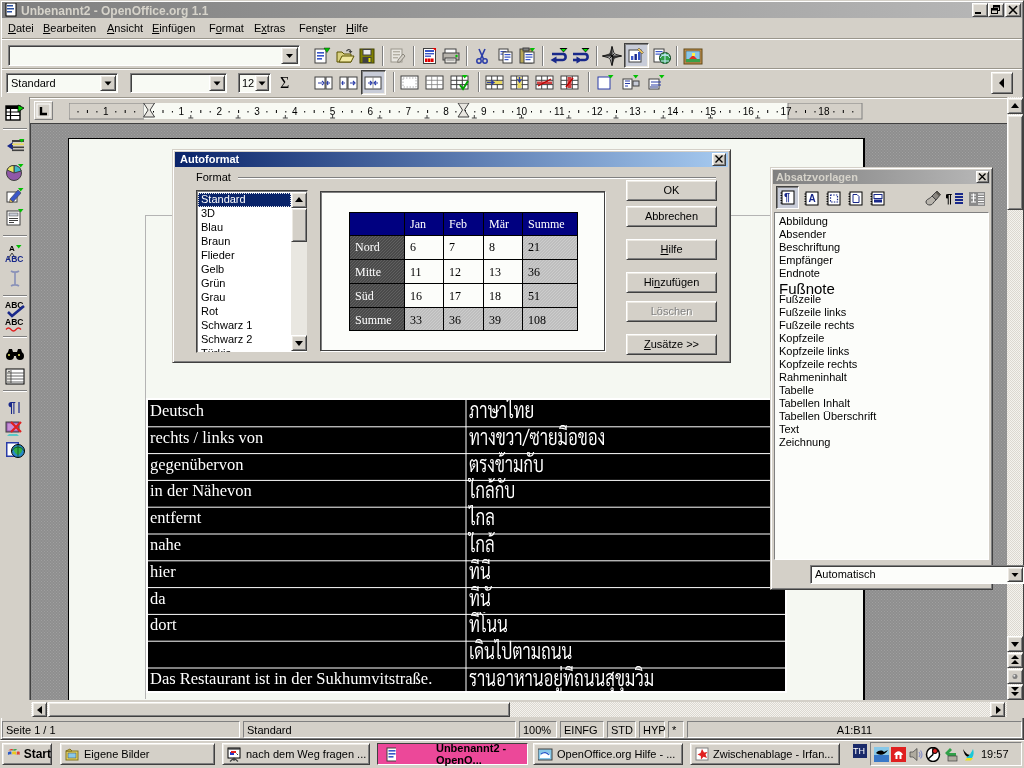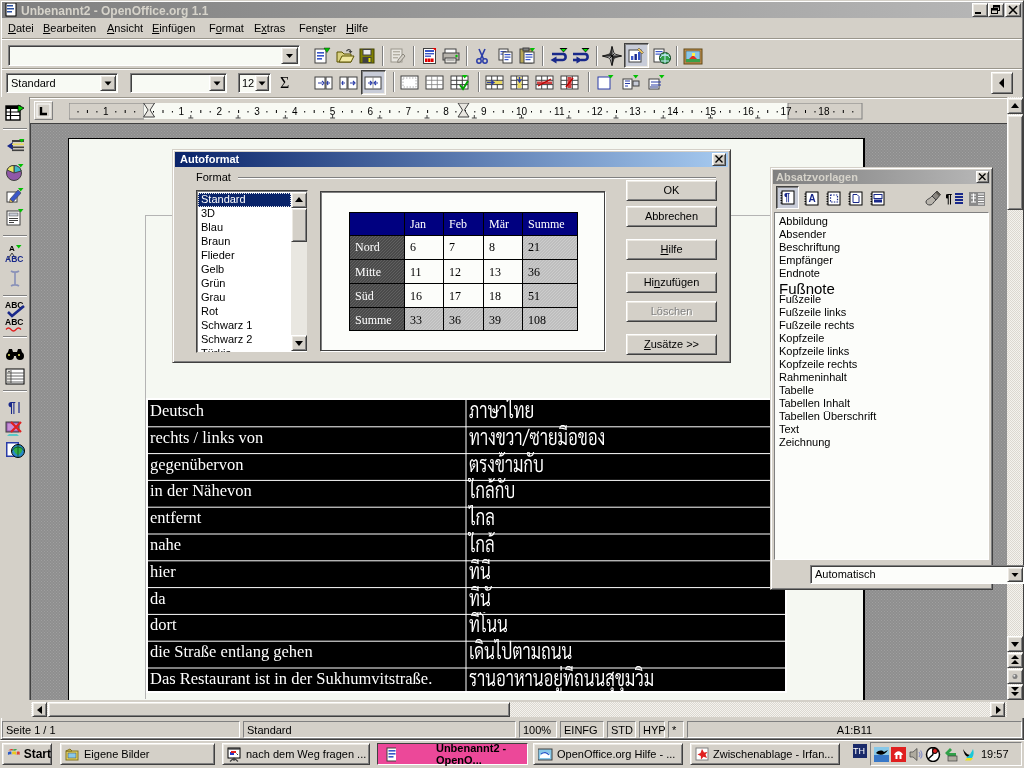--- a/index.html
+++ b/index.html
@@ -594,21 +594,20 @@
       <path transform="translate(4,20)" d="M9.8 -10.4V0H8.4V-10.3Q8.4 -11.5 7.8 -11.5Q7.5 -11.5 7.4 -11.3Q7.3 -11.2 7.2 -10.8L4.1 0H2.6V-8.7Q2.3 -8.6 2.1 -8.6Q1.3 -8.6 0.9 -9.2Q0.4 -9.8 0.4 -10.9Q0.4 -11.8 0.9 -12.5Q1.4 -13.1 2.2 -13.1Q3 -13.1 3.5 -12.5Q4 -11.8 4 -10.8V-4.9Q4 -4 3.9 -2.6L4.3 -5L6 -11.1Q6.6 -13.1 8 -13.1Q9.8 -13.1 9.8 -10.4ZM2.1 -9.8Q2.5 -9.8 2.7 -10.1Q2.9 -10.4 2.9 -10.8Q2.9 -11.3 2.7 -11.6Q2.5 -11.9 2.1 -11.9Q1.8 -11.9 1.5 -11.6Q1.3 -11.3 1.3 -10.8Q1.3 -10.4 1.5 -10.1Q1.8 -9.8 2.1 -9.8Z M9.7 -14.8Q8.5 -15.5 6.9 -15.8Q5.3 -16.2 3.8 -16.2Q2.8 -16.2 2.1 -16Q2.2 -17.9 3.1 -19Q4.1 -20.1 5.7 -20.1Q7.3 -20.1 8.4 -18.8V-21.3H9.6V-16Q9.7 -15.6 9.7 -14.8ZM8.5 -16.4Q8.1 -17.6 7.4 -18.2Q6.6 -18.8 5.7 -18.8Q4.9 -18.8 4.3 -18.4Q3.6 -17.9 3.4 -17.2Q3.8 -17.3 4.5 -17.3Q5.5 -17.3 6.6 -17Q7.7 -16.8 8.5 -16.4Z M8.3 -28.6H9.6V-23.9H8.3Z M21 -2.2Q21 -1.1 20.5 -0.4Q20 0.2 19.2 0.2Q18.4 0.2 17.9 -0.4Q17.5 -1.1 17.5 -2.1V-2.2Q16.8 -1.8 16.1 -1.3Q15.5 -0.7 15.1 0H13.6V-8.7Q13.4 -8.6 13.1 -8.6Q12.4 -8.6 11.9 -9.2Q11.4 -9.8 11.4 -10.9Q11.4 -11.8 11.9 -12.5Q12.4 -13.1 13.2 -13.1Q14 -13.1 14.5 -12.5Q15 -11.8 15 -10.8V-1.9Q15.5 -2.5 16.9 -3.4Q17.8 -4 18.3 -4.4Q18.7 -4.9 18.9 -5.3Q19.1 -5.7 19.1 -6.4V-12.9H20.5V-6.3Q20.5 -5.6 20.3 -5Q20.2 -4.5 19.8 -4.2Q20.4 -3.9 20.7 -3.4Q21 -2.8 21 -2.2ZM13.1 -9.8Q13.5 -9.8 13.7 -10.1Q13.9 -10.4 13.9 -10.8Q13.9 -11.3 13.7 -11.6Q13.5 -11.9 13.1 -11.9Q12.8 -11.9 12.6 -11.6Q12.3 -11.3 12.3 -10.8Q12.3 -10.4 12.6 -10.1Q12.8 -9.8 13.1 -9.8ZM20 -2.1Q20 -2.5 19.8 -2.8Q19.5 -3.1 19.2 -3.1Q18.8 -3.1 18.6 -2.8Q18.4 -2.5 18.4 -2.1Q18.4 -1.6 18.6 -1.3Q18.8 -1 19.2 -1Q19.5 -1 19.8 -1.3Q20 -1.6 20 -2.1Z M23 -20.6Q23 -19 22.5 -17.8Q21.9 -16.5 21 -15.9Q20 -15.2 18.8 -15.2Q17.9 -15.2 17.1 -15.6Q16.4 -16 16 -16.7Q15.6 -17.3 15.6 -18.2Q15.6 -19.1 16.1 -19.7Q16.5 -20.3 17.3 -20.3Q18 -20.3 18.4 -19.7Q18.9 -19.1 18.9 -18.2Q18.9 -17.7 18.8 -17.2Q18.6 -16.8 18.4 -16.5Q18.5 -16.5 18.8 -16.5Q20.2 -16.5 21 -17.6Q21.8 -18.8 21.8 -20.6ZM17.3 -17.2Q17.6 -17.2 17.8 -17.5Q18 -17.8 18 -18.2Q18 -18.6 17.8 -18.9Q17.6 -19.2 17.3 -19.2Q16.9 -19.2 16.7 -18.9Q16.5 -18.6 16.5 -18.2Q16.5 -17.8 16.7 -17.5Q16.9 -17.2 17.3 -17.2Z M19 -27.9H20.3V-23.1H19Z" fill="#fff"></path>
     </svg>
 </div>
 <div class="abs" style="left:148px;top:612px;width:637px;height:27px;">
 <div class="abs" style="left:2px;top:3px;font-family:'Liberation Serif',serif;font-size:16.5px;color:#fff;white-space:nowrap;">dort</div>
 <svg class="abs" style="left:317px;top:0" width="316" height="27">
       <path transform="translate(4,20)" d="M9.8 -10.4V0H8.4V-10.3Q8.4 -11.5 7.8 -11.5Q7.5 -11.5 7.4 -11.3Q7.3 -11.2 7.2 -10.8L4.1 0H2.6V-8.7Q2.3 -8.6 2.1 -8.6Q1.3 -8.6 0.9 -9.2Q0.4 -9.8 0.4 -10.9Q0.4 -11.8 0.9 -12.5Q1.4 -13.1 2.2 -13.1Q3 -13.1 3.5 -12.5Q4 -11.8 4 -10.8V-4.9Q4 -4 3.9 -2.6L4.3 -5L6 -11.1Q6.6 -13.1 8 -13.1Q9.8 -13.1 9.8 -10.4ZM2.1 -9.8Q2.5 -9.8 2.7 -10.1Q2.9 -10.4 2.9 -10.8Q2.9 -11.3 2.7 -11.6Q2.5 -11.9 2.1 -11.9Q1.8 -11.9 1.5 -11.6Q1.3 -11.3 1.3 -10.8Q1.3 -10.4 1.5 -10.1Q1.8 -9.8 2.1 -9.8Z M9.7 -14.8Q8.5 -15.5 6.9 -15.8Q5.3 -16.2 3.8 -16.2Q2.8 -16.2 2.1 -16Q2.2 -17.9 3.1 -19Q4.1 -20.1 5.7 -20.1Q7.3 -20.1 8.4 -18.8V-21.3H9.6V-16Q9.7 -15.6 9.7 -14.8ZM8.5 -16.4Q8.1 -17.6 7.4 -18.2Q6.6 -18.8 5.7 -18.8Q4.9 -18.8 4.3 -18.4Q3.6 -17.9 3.4 -17.2Q3.8 -17.3 4.5 -17.3Q5.5 -17.3 6.6 -17Q7.7 -16.8 8.5 -16.4Z M8.3 -28.6H9.6V-23.9H8.3Z M17 -2Q17 -1.1 16.5 -0.4Q16 0.2 15.2 0.2Q14.4 0.2 13.9 -0.4Q13.4 -1.1 13.4 -2.2V-15.6Q13.4 -16.2 12.9 -16.8Q12.4 -17.4 11.7 -17.7Q11 -18.1 10.3 -18.1Q10.3 -19.8 11 -20.8Q11.7 -21.7 12.7 -21.7Q13.2 -21.7 13.6 -21.6Q14 -21.4 14.5 -21.1Q15.1 -20.7 15.3 -20.7Q15.5 -20.7 15.6 -20.9Q15.8 -21.2 15.8 -21.6L16.9 -21.3Q16.7 -20.3 16.4 -19.8Q16 -19.2 15.5 -19.2Q14.9 -19.2 14.1 -19.7Q13.6 -20 13.4 -20.1Q13.1 -20.2 12.8 -20.2Q12.4 -20.2 12.1 -19.9Q11.9 -19.6 11.8 -19.1Q14.8 -18 14.8 -15.7V-4.3Q15.1 -4.3 15.3 -4.3Q16 -4.3 16.5 -3.7Q17 -3 17 -2ZM16 -2.1Q16 -2.5 15.8 -2.8Q15.6 -3.1 15.3 -3.1Q14.9 -3.1 14.7 -2.8Q14.4 -2.5 14.4 -2.1Q14.4 -1.6 14.7 -1.3Q14.9 -1 15.3 -1Q15.6 -1 15.8 -1.3Q16 -1.6 16 -2.1Z M27.3 -2.2Q27.3 -1.1 26.8 -0.4Q26.3 0.2 25.6 0.2Q24.8 0.2 24.3 -0.4Q23.8 -1.1 23.8 -2.1V-2.2Q23.1 -1.8 22.5 -1.3Q21.9 -0.7 21.5 0H20V-8.7Q19.7 -8.6 19.5 -8.6Q18.7 -8.6 18.3 -9.2Q17.8 -9.8 17.8 -10.9Q17.8 -11.8 18.3 -12.5Q18.8 -13.1 19.6 -13.1Q20.4 -13.1 20.9 -12.5Q21.4 -11.8 21.4 -10.8V-1.9Q21.9 -2.5 23.3 -3.4Q24.2 -4 24.6 -4.4Q25.1 -4.9 25.3 -5.3Q25.4 -5.7 25.4 -6.4V-12.9H26.9V-6.3Q26.9 -5.6 26.7 -5Q26.5 -4.5 26.2 -4.2Q26.7 -3.9 27 -3.4Q27.3 -2.8 27.3 -2.2ZM19.5 -9.8Q19.9 -9.8 20.1 -10.1Q20.3 -10.4 20.3 -10.8Q20.3 -11.3 20.1 -11.6Q19.9 -11.9 19.5 -11.9Q19.2 -11.9 18.9 -11.6Q18.7 -11.3 18.7 -10.8Q18.7 -10.4 18.9 -10.1Q19.2 -9.8 19.5 -9.8ZM26.3 -2.1Q26.3 -2.5 26.1 -2.8Q25.9 -3.1 25.6 -3.1Q25.2 -3.1 25 -2.8Q24.8 -2.5 24.8 -2.1Q24.8 -1.6 25 -1.3Q25.2 -1 25.6 -1Q25.9 -1 26.1 -1.3Q26.3 -1.6 26.3 -2.1Z M38 -2.2Q38 -1.1 37.5 -0.4Q37 0.2 36.3 0.2Q35.5 0.2 35 -0.4Q34.5 -1.1 34.5 -2.1V-2.2Q33.8 -1.8 33.2 -1.3Q32.6 -0.7 32.2 0H30.7V-8.7Q30.4 -8.6 30.2 -8.6Q29.5 -8.6 29 -9.2Q28.5 -9.8 28.5 -10.9Q28.5 -11.8 29 -12.5Q29.5 -13.1 30.3 -13.1Q31.1 -13.1 31.6 -12.5Q32.1 -11.8 32.1 -10.8V-1.9Q32.6 -2.5 34 -3.4Q34.9 -4 35.3 -4.4Q35.8 -4.9 36 -5.3Q36.1 -5.7 36.1 -6.4V-12.9H37.6V-6.3Q37.6 -5.6 37.4 -5Q37.2 -4.5 36.9 -4.2Q37.4 -3.9 37.7 -3.4Q38 -2.8 38 -2.2ZM30.2 -9.8Q30.6 -9.8 30.8 -10.1Q31 -10.4 31 -10.8Q31 -11.3 30.8 -11.6Q30.6 -11.9 30.2 -11.9Q29.9 -11.9 29.6 -11.6Q29.4 -11.3 29.4 -10.8Q29.4 -10.4 29.6 -10.1Q29.9 -9.8 30.2 -9.8ZM37 -2.1Q37 -2.5 36.8 -2.8Q36.6 -3.1 36.3 -3.1Q35.9 -3.1 35.7 -2.8Q35.5 -2.5 35.5 -2.1Q35.5 -1.6 35.7 -1.3Q35.9 -1 36.3 -1Q36.6 -1 36.8 -1.3Q37 -1.6 37 -2.1Z" fill="#fff"></path>
     </svg>
 </div>
 <div class="abs" style="left:148px;top:639px;width:637px;height:27px;">
-<div class="abs" style="left:2px;top:3px;font-family:'Liberation Serif',serif;font-size:16.5px;color:#fff;white-space:nowrap;">die Straße entlang gehen</div>
 <svg class="abs" style="left:317px;top:0" width="316" height="27">
       <path transform="translate(4,20)" d="M4.9 -2Q4.9 -1.1 4.4 -0.4Q3.9 0.2 3.1 0.2Q2.3 0.2 1.8 -0.4Q1.3 -1.1 1.3 -2.2V-12.9H2.7V-4.2Q3 -4.3 3.2 -4.3Q4 -4.3 4.4 -3.7Q4.9 -3 4.9 -2ZM4 -2.1Q4 -2.5 3.8 -2.8Q3.5 -3.1 3.2 -3.1Q2.8 -3.1 2.6 -2.8Q2.4 -2.5 2.4 -2.1Q2.4 -1.6 2.6 -1.3Q2.8 -1 3.2 -1Q3.5 -1 3.8 -1.3Q4 -1.6 4 -2.1Z M13.9 -8.6V0H12.5V-8.4Q12.5 -9.9 11.8 -10.8Q11.2 -11.6 10 -11.6Q9.1 -11.6 8.5 -11.1Q7.9 -10.7 7.6 -10Q7.3 -9.3 7.3 -8.5Q7.3 -8 7.4 -7.5Q7.5 -6.9 7.7 -5.9Q7.9 -5 7.9 -4.4Q8 -3.9 8 -3.4V-3Q8.4 -3.7 9.3 -4.8L9.7 -5.3Q9.1 -5.4 8.8 -5.9Q8.5 -6.5 8.5 -7.2Q8.5 -8.1 8.9 -8.6Q9.3 -9.2 10 -9.2Q10.6 -9.2 11.1 -8.6Q11.5 -8.1 11.5 -7.2Q11.5 -6.3 11.1 -5.6Q10.7 -4.8 9.9 -3.8Q9.1 -2.7 8.6 -1.8Q8.2 -1 8.1 0H6.7V-3.1Q6.7 -3.6 6.4 -5.3Q6.1 -6.4 6 -7.2Q5.9 -8 5.9 -8.6Q5.9 -9.8 6.4 -10.9Q6.9 -11.9 7.8 -12.5Q8.8 -13.1 10 -13.1Q11.8 -13.1 12.9 -11.9Q13.9 -10.7 13.9 -8.6ZM10 -6.3Q10.3 -6.3 10.5 -6.5Q10.7 -6.8 10.7 -7.2Q10.7 -7.7 10.5 -7.9Q10.3 -8.2 10 -8.2Q9.7 -8.2 9.5 -7.9Q9.3 -7.7 9.3 -7.2Q9.3 -6.8 9.5 -6.5Q9.7 -6.3 10 -6.3Z M8 -16.2Q6.9 -16.2 6.2 -16Q6.3 -17.9 7.3 -19Q8.2 -20.1 9.8 -20.1Q11.6 -20.1 12.6 -18.7Q13.7 -17.3 13.9 -14.8Q12.6 -15.5 11 -15.8Q9.5 -16.2 8 -16.2ZM9.8 -18.8Q9 -18.8 8.4 -18.4Q7.8 -17.9 7.6 -17.2Q7.9 -17.3 8.6 -17.3Q9.6 -17.3 10.7 -17Q11.8 -16.8 12.6 -16.4Q12.2 -17.6 11.5 -18.2Q10.8 -18.8 9.8 -18.8Z M25.1 -2.2Q25.1 -1.1 24.6 -0.4Q24.1 0.2 23.3 0.2Q22.5 0.2 22.1 -0.4Q21.6 -1.1 21.6 -2.1V-2.2Q20.9 -1.8 20.2 -1.3Q19.6 -0.7 19.2 0H17.7V-8.7Q17.5 -8.6 17.2 -8.6Q16.5 -8.6 16 -9.2Q15.5 -9.8 15.5 -10.9Q15.5 -11.8 16 -12.5Q16.5 -13.1 17.3 -13.1Q18.1 -13.1 18.6 -12.5Q19.2 -11.8 19.2 -10.8V-1.9Q19.6 -2.5 21 -3.4Q21.9 -4 22.4 -4.4Q22.8 -4.9 23 -5.3Q23.2 -5.7 23.2 -6.4V-12.9H24.6V-6.3Q24.6 -5.6 24.4 -5Q24.3 -4.5 24 -4.2Q24.5 -3.9 24.8 -3.4Q25.1 -2.8 25.1 -2.2ZM17.3 -9.8Q17.6 -9.8 17.8 -10.1Q18 -10.4 18 -10.8Q18 -11.3 17.8 -11.6Q17.6 -11.9 17.3 -11.9Q16.9 -11.9 16.7 -11.6Q16.5 -11.3 16.5 -10.8Q16.5 -10.4 16.7 -10.1Q16.9 -9.8 17.3 -9.8ZM24.1 -2.1Q24.1 -2.5 23.9 -2.8Q23.7 -3.1 23.3 -3.1Q23 -3.1 22.7 -2.8Q22.5 -2.5 22.5 -2.1Q22.5 -1.6 22.7 -1.3Q23 -1 23.3 -1Q23.7 -1 23.9 -1.3Q24.1 -1.6 24.1 -2.1Z M32 -2Q32 -1.1 31.5 -0.4Q31 0.2 30.2 0.2Q29.4 0.2 28.9 -0.4Q28.4 -1.1 28.4 -2.2V-19.5L26.5 -16L25.4 -16.6Q25.3 -18.5 24.8 -22.2H25.9Q26.3 -19.9 26.4 -17.9L28.5 -21.9H29.8V-4.2Q30.1 -4.3 30.3 -4.3Q31 -4.3 31.5 -3.7Q32 -3 32 -2ZM31.1 -2.1Q31.1 -2.5 30.9 -2.8Q30.6 -3.1 30.3 -3.1Q29.9 -3.1 29.7 -2.8Q29.5 -2.5 29.5 -2.1Q29.5 -1.6 29.7 -1.3Q29.9 -1 30.3 -1Q30.6 -1 30.9 -1.3Q31.1 -1.6 31.1 -2.1Z M42.2 -18.2V-2.8Q42.2 -1.4 41.2 -0.6Q40.3 0.2 38.6 0.2Q36.9 0.2 36 -0.6Q35 -1.4 35 -2.8V-8.7Q34.7 -8.6 34.5 -8.6Q33.8 -8.6 33.3 -9.2Q32.8 -9.8 32.8 -10.9Q32.8 -11.8 33.3 -12.5Q33.8 -13.1 34.6 -13.1Q35.4 -13.1 35.9 -12.5Q36.4 -11.8 36.4 -10.8V-3Q36.4 -2.2 37 -1.8Q37.6 -1.3 38.6 -1.3Q39.6 -1.3 40.2 -1.8Q40.7 -2.2 40.7 -3V-18.2ZM34.5 -9.8Q34.9 -9.8 35.1 -10.1Q35.3 -10.4 35.3 -10.8Q35.3 -11.3 35.1 -11.6Q34.9 -11.9 34.5 -11.9Q34.2 -11.9 33.9 -11.6Q33.7 -11.3 33.7 -10.8Q33.7 -10.4 33.9 -10.1Q34.2 -9.8 34.5 -9.8Z M52.4 -8.7V0H50.9V-8.6Q50.9 -9.7 50.7 -10.4Q50.5 -11.1 50 -11.5L48.3 -9.8L46.6 -11.5Q46 -11.1 45.8 -10.3Q45.5 -9.6 45.5 -8.5Q45.5 -8 45.6 -7.4Q45.7 -6.8 45.9 -5.9Q46 -5 46.1 -4.4Q46.2 -3.9 46.2 -3.4V-2.7Q46.5 -3.2 46.8 -3.6Q47.2 -4.1 48 -5Q47.4 -5.1 47.1 -5.6Q46.8 -6.1 46.8 -6.9Q46.8 -7.8 47.2 -8.3Q47.6 -8.9 48.3 -8.9Q48.9 -8.9 49.4 -8.3Q49.8 -7.7 49.8 -6.8Q49.8 -6 49.4 -5.3Q49 -4.6 48.2 -3.6Q47.3 -2.6 46.8 -1.8Q46.4 -1 46.3 0H44.9V-3.1Q44.9 -3.6 44.6 -5.3Q44.4 -6.3 44.2 -7.1Q44.1 -7.9 44.1 -8.5Q44.1 -10.3 44.8 -11.5Q45.5 -12.8 46.7 -13.1L48.3 -11.4L50 -13.1Q51.1 -12.9 51.7 -11.7Q52.4 -10.5 52.4 -8.7ZM48.3 -5.9Q48.6 -5.9 48.8 -6.2Q49 -6.5 49 -6.9Q49 -7.3 48.8 -7.6Q48.6 -7.8 48.3 -7.8Q48 -7.8 47.8 -7.6Q47.6 -7.3 47.6 -6.9Q47.6 -6.5 47.8 -6.2Q48 -5.9 48.3 -5.9Z M59.1 -9.5Q59.1 -10.5 58.6 -11Q58.2 -11.6 57.4 -11.6Q56.5 -11.6 56 -11Q55.5 -10.3 55.5 -9.3H54.1Q54.1 -11 55 -12.1Q55.9 -13.1 57.4 -13.1Q58.8 -13.1 59.7 -12.2Q60.5 -11.2 60.5 -9.6V0H59.1Z M70.8 -12.9V0H69.5Q68.8 -0.9 67.9 -1.5Q67 -2.2 66.2 -2.5Q66.2 -2.4 66.2 -2.2Q66.2 -1.1 65.7 -0.5Q65.2 0.2 64.3 0.2Q63.5 0.2 63 -0.5Q62.5 -1.1 62.5 -2.2Q62.5 -3.2 63 -3.9Q63.5 -4.6 64.4 -4.6Q64.5 -4.6 64.5 -4.5V-8.7Q64.3 -8.6 64.1 -8.6Q63.3 -8.6 62.8 -9.2Q62.4 -9.8 62.4 -10.9Q62.4 -11.8 62.9 -12.5Q63.4 -13.1 64.2 -13.1Q65 -13.1 65.5 -12.5Q66 -11.8 66 -10.8V-4.2Q66.9 -3.9 67.8 -3.2Q68.7 -2.6 69.4 -2V-12.9ZM64.1 -9.8Q64.4 -9.8 64.7 -10.1Q64.9 -10.4 64.9 -10.8Q64.9 -11.3 64.7 -11.6Q64.4 -11.9 64.1 -11.9Q63.7 -11.9 63.5 -11.6Q63.3 -11.3 63.3 -10.8Q63.3 -10.4 63.5 -10.1Q63.7 -9.8 64.1 -9.8ZM65.1 -2.2Q65.1 -2.6 64.9 -2.9Q64.6 -3.2 64.3 -3.2Q63.9 -3.2 63.7 -2.9Q63.5 -2.6 63.5 -2.2Q63.5 -1.7 63.7 -1.4Q63.9 -1.1 64.3 -1.1Q64.6 -1.1 64.9 -1.4Q65.1 -1.7 65.1 -2.2Z M80.6 -8.6V0H79.2V-8.4Q79.2 -9.9 78.5 -10.7Q77.9 -11.6 76.8 -11.6Q75.9 -11.6 75.2 -11Q74.5 -10.5 74.2 -9.5Q74.8 -9.5 75.3 -9.1Q75.9 -8.8 76.2 -8.4V-8Q75.5 -7.8 75.2 -7.2Q74.8 -6.5 74.8 -5.7V-4.2Q75.1 -4.3 75.3 -4.3Q76 -4.3 76.5 -3.7Q77 -3 77 -2Q77 -1 76.5 -0.4Q76 0.2 75.2 0.2Q74.4 0.2 73.9 -0.4Q73.4 -1.1 73.4 -2.2V-5.6Q73.4 -6.5 73.7 -7.1Q74 -7.8 74.6 -8.2Q73.9 -8.5 72.8 -8.5Q72.9 -9.9 73.4 -10.9Q73.9 -12 74.8 -12.6Q75.7 -13.1 76.9 -13.1Q78.6 -13.1 79.6 -11.9Q80.6 -10.7 80.6 -8.6ZM75.3 -3.1Q74.9 -3.1 74.7 -2.8Q74.5 -2.5 74.5 -2Q74.5 -1.6 74.7 -1.3Q74.9 -1 75.3 -1Q75.6 -1 75.8 -1.3Q76.1 -1.6 76.1 -2Q76.1 -2.5 75.8 -2.8Q75.6 -3.1 75.3 -3.1Z M91.8 -2.2Q91.8 -1.1 91.3 -0.4Q90.8 0.2 90 0.2Q89.2 0.2 88.7 -0.4Q88.3 -1.1 88.3 -2.1V-2.2Q87.6 -1.8 86.9 -1.3Q86.3 -0.7 85.9 0H84.4V-8.7Q84.2 -8.6 83.9 -8.6Q83.2 -8.6 82.7 -9.2Q82.2 -9.8 82.2 -10.9Q82.2 -11.8 82.7 -12.5Q83.2 -13.1 84 -13.1Q84.8 -13.1 85.3 -12.5Q85.8 -11.8 85.8 -10.8V-1.9Q86.3 -2.5 87.7 -3.4Q88.6 -4 89.1 -4.4Q89.5 -4.9 89.7 -5.3Q89.9 -5.7 89.9 -6.4V-12.9H91.3V-6.3Q91.3 -5.6 91.1 -5Q91 -4.5 90.6 -4.2Q91.2 -3.9 91.5 -3.4Q91.8 -2.8 91.8 -2.2ZM83.9 -9.8Q84.3 -9.8 84.5 -10.1Q84.7 -10.4 84.7 -10.8Q84.7 -11.3 84.5 -11.6Q84.3 -11.9 83.9 -11.9Q83.6 -11.9 83.4 -11.6Q83.1 -11.3 83.1 -10.8Q83.1 -10.4 83.4 -10.1Q83.6 -9.8 83.9 -9.8ZM90.8 -2.1Q90.8 -2.5 90.6 -2.8Q90.3 -3.1 90 -3.1Q89.6 -3.1 89.4 -2.8Q89.2 -2.5 89.2 -2.1Q89.2 -1.6 89.4 -1.3Q89.6 -1 90 -1Q90.3 -1 90.6 -1.3Q90.8 -1.6 90.8 -2.1Z M102.5 -2.2Q102.5 -1.1 102 -0.4Q101.5 0.2 100.7 0.2Q99.9 0.2 99.4 -0.4Q99 -1.1 99 -2.1V-2.2Q98.3 -1.8 97.6 -1.3Q97 -0.7 96.6 0H95.1V-8.7Q94.9 -8.6 94.6 -8.6Q93.9 -8.6 93.4 -9.2Q92.9 -9.8 92.9 -10.9Q92.9 -11.8 93.4 -12.5Q93.9 -13.1 94.7 -13.1Q95.5 -13.1 96 -12.5Q96.5 -11.8 96.5 -10.8V-1.9Q97 -2.5 98.4 -3.4Q99.3 -4 99.8 -4.4Q100.2 -4.9 100.4 -5.3Q100.6 -5.7 100.6 -6.4V-12.9H102V-6.3Q102 -5.6 101.8 -5Q101.7 -4.5 101.3 -4.2Q101.9 -3.9 102.2 -3.4Q102.5 -2.8 102.5 -2.2ZM94.6 -9.8Q95 -9.8 95.2 -10.1Q95.4 -10.4 95.4 -10.8Q95.4 -11.3 95.2 -11.6Q95 -11.9 94.6 -11.9Q94.3 -11.9 94.1 -11.6Q93.8 -11.3 93.8 -10.8Q93.8 -10.4 94.1 -10.1Q94.3 -9.8 94.6 -9.8ZM101.5 -2.1Q101.5 -2.5 101.3 -2.8Q101 -3.1 100.7 -3.1Q100.3 -3.1 100.1 -2.8Q99.9 -2.5 99.9 -2.1Q99.9 -1.6 100.1 -1.3Q100.3 -1 100.7 -1Q101 -1 101.3 -1.3Q101.5 -1.6 101.5 -2.1Z" fill="#fff"></path>
     </svg>
 </div>
 <div class="abs" style="left:148px;top:666px;width:637px;height:27px;">
 <div class="abs" style="left:2px;top:3px;font-family:'Liberation Serif',serif;font-size:16.5px;color:#fff;white-space:nowrap;">Das Restaurant ist in der Sukhumvitstraße.</div>
 <svg class="abs" style="left:317px;top:0" width="316" height="27">
       <path transform="translate(4,20)" d="M2.1 -10.2Q4 -9.9 5.3 -9.1Q6.6 -8.4 6.6 -7.2V-2.2Q6.6 -1.1 6.1 -0.4Q5.6 0.2 4.8 0.2Q4 0.2 3.5 -0.4Q3 -1.1 3 -2Q3 -3.1 3.5 -3.7Q3.9 -4.3 4.7 -4.3Q4.9 -4.3 5.2 -4.2V-6.9Q5.2 -7.6 3.9 -8.1Q2.7 -8.7 0.6 -9Q0.6 -11 1.2 -12.1Q1.9 -13.1 3 -13.1Q3.4 -13.1 3.8 -13Q4.2 -12.9 4.9 -12.7Q5.6 -12.4 5.8 -12.4Q6 -12.4 6.2 -12.6Q6.4 -12.8 6.4 -13.2L7.5 -12.8Q7.3 -11.9 6.9 -11.4Q6.5 -10.8 6 -10.8Q5.8 -10.8 5.4 -11Q5 -11.1 4.7 -11.2Q4.6 -11.2 4 -11.4Q3.5 -11.6 3.2 -11.6Q2.8 -11.6 2.4 -11.2Q2.1 -10.9 2.1 -10.2ZM5.5 -2.1Q5.5 -2.5 5.3 -2.8Q5.1 -3.1 4.7 -3.1Q4.4 -3.1 4.1 -2.8Q3.9 -2.5 3.9 -2.1Q3.9 -1.6 4.1 -1.3Q4.4 -1 4.7 -1Q5.1 -1 5.3 -1.3Q5.5 -1.6 5.5 -2.1Z M13.6 -9.5Q13.6 -10.5 13.1 -11Q12.7 -11.6 11.9 -11.6Q11 -11.6 10.5 -11Q10 -10.3 10 -9.3H8.6Q8.6 -11 9.5 -12.1Q10.4 -13.1 11.9 -13.1Q13.3 -13.1 14.2 -12.2Q15 -11.2 15 -9.6V0H13.6Z M26.2 -2.2Q26.2 -1.1 25.7 -0.4Q25.2 0.2 24.4 0.2Q23.7 0.2 23.2 -0.4Q22.7 -1.1 22.7 -2.1V-2.2Q22 -1.8 21.4 -1.3Q20.7 -0.7 20.3 0H18.8V-8.7Q18.6 -8.6 18.4 -8.6Q17.6 -8.6 17.1 -9.2Q16.7 -9.8 16.7 -10.9Q16.7 -11.8 17.2 -12.5Q17.7 -13.1 18.4 -13.1Q19.3 -13.1 19.8 -12.5Q20.3 -11.8 20.3 -10.8V-1.9Q20.7 -2.5 22.1 -3.4Q23.1 -4 23.5 -4.4Q24 -4.9 24.1 -5.3Q24.3 -5.7 24.3 -6.4V-12.9H25.7V-6.3Q25.7 -5.6 25.6 -5Q25.4 -4.5 25.1 -4.2Q25.6 -3.9 25.9 -3.4Q26.2 -2.8 26.2 -2.2ZM18.4 -9.8Q18.7 -9.8 19 -10.1Q19.2 -10.4 19.2 -10.8Q19.2 -11.3 19 -11.6Q18.7 -11.9 18.4 -11.9Q18 -11.9 17.8 -11.6Q17.6 -11.3 17.6 -10.8Q17.6 -10.4 17.8 -10.1Q18 -9.8 18.4 -9.8ZM25.2 -2.1Q25.2 -2.5 25 -2.8Q24.8 -3.1 24.4 -3.1Q24.1 -3.1 23.9 -2.8Q23.7 -2.5 23.7 -2.1Q23.7 -1.6 23.9 -1.3Q24.1 -1 24.4 -1Q24.8 -1 25 -1.3Q25.2 -1.6 25.2 -2.1Z M35.6 -9.3V-3Q35.6 -1.5 34.7 -0.6Q33.8 0.2 32.1 0.2Q30.4 0.2 29.5 -0.6Q28.6 -1.5 28.6 -3V-6.5Q28.6 -7.6 29.1 -8.2Q29.6 -8.9 30.4 -8.9Q31.2 -8.9 31.7 -8.3Q32.2 -7.6 32.2 -6.6Q32.2 -5.6 31.7 -5Q31.2 -4.4 30.5 -4.4Q30.3 -4.4 30 -4.5V-3.1Q30 -2.3 30.6 -1.8Q31.1 -1.3 32.1 -1.3Q33.1 -1.3 33.7 -1.8Q34.2 -2.3 34.2 -3.2V-9.3Q34.2 -10.3 33.5 -11Q32.8 -11.6 31.8 -11.6Q30.7 -11.6 30 -11Q29.2 -10.4 29.1 -9.4H27.7Q27.8 -11.1 29 -12.1Q30.1 -13.1 31.8 -13.1Q33.5 -13.1 34.6 -12.1Q35.6 -11 35.6 -9.3ZM29.7 -6.6Q29.7 -6.2 29.9 -5.9Q30.1 -5.6 30.5 -5.6Q30.8 -5.6 31 -5.9Q31.3 -6.2 31.3 -6.6Q31.3 -7.1 31 -7.4Q30.8 -7.7 30.5 -7.7Q30.1 -7.7 29.9 -7.4Q29.7 -7.1 29.7 -6.6Z M42.3 -9.5Q42.3 -10.5 41.9 -11Q41.4 -11.6 40.6 -11.6Q39.7 -11.6 39.2 -11Q38.7 -10.3 38.7 -9.3H37.3Q37.3 -11 38.2 -12.1Q39.1 -13.1 40.6 -13.1Q42.1 -13.1 42.9 -12.2Q43.7 -11.2 43.7 -9.6V0H42.3Z M54 -8.9Q54.4 -8.2 54.4 -7V0H53V-7Q53 -8.1 52.6 -8.1Q52.2 -8.1 51.8 -7.2L48.8 0H47.6V-8.7Q47.3 -8.6 47.1 -8.6Q46.3 -8.6 45.9 -9.2Q45.4 -9.8 45.4 -10.9Q45.4 -11.8 45.9 -12.5Q46.4 -13.1 47.2 -13.1Q48 -13.1 48.5 -12.5Q49 -11.8 49 -10.8V-4.7Q49 -3.9 48.9 -3.4Q48.9 -2.8 48.8 -2.7L51 -8Q51.4 -8.9 51.8 -9.2Q51.6 -9.5 51.4 -9.9Q51.3 -10.3 51.3 -10.9Q51.3 -11.8 51.8 -12.5Q52.3 -13.1 53 -13.1Q53.8 -13.1 54.3 -12.5Q54.8 -11.8 54.8 -10.9Q54.8 -10.2 54.5 -9.7Q54.3 -9.2 54 -8.9ZM47.1 -9.8Q47.4 -9.8 47.7 -10.1Q47.9 -10.4 47.9 -10.8Q47.9 -11.3 47.7 -11.6Q47.4 -11.9 47.1 -11.9Q46.8 -11.9 46.5 -11.6Q46.3 -11.3 46.3 -10.8Q46.3 -10.4 46.5 -10.1Q46.8 -9.8 47.1 -9.8ZM52.2 -10.8Q52.2 -10.4 52.5 -10.1Q52.7 -9.8 53 -9.8Q53.4 -9.8 53.6 -10.1Q53.8 -10.4 53.8 -10.8Q53.8 -11.3 53.6 -11.6Q53.4 -11.9 53 -11.9Q52.7 -11.9 52.5 -11.6Q52.2 -11.3 52.2 -10.8Z M61.2 -9.5Q61.2 -10.5 60.7 -11Q60.2 -11.6 59.4 -11.6Q58.6 -11.6 58.1 -11Q57.6 -10.3 57.6 -9.3H56.2Q56.2 -11 57.1 -12.1Q57.9 -13.1 59.4 -13.1Q60.9 -13.1 61.7 -12.2Q62.6 -11.2 62.6 -9.6V0H61.2Z M73.8 -2.2Q73.8 -1.1 73.2 -0.4Q72.7 0.2 72 0.2Q71.2 0.2 70.7 -0.4Q70.2 -1.1 70.2 -2.1V-2.2Q69.6 -1.8 68.9 -1.3Q68.3 -0.7 67.9 0H66.4V-8.7Q66.1 -8.6 65.9 -8.6Q65.2 -8.6 64.7 -9.2Q64.2 -9.8 64.2 -10.9Q64.2 -11.8 64.7 -12.5Q65.2 -13.1 66 -13.1Q66.8 -13.1 67.3 -12.5Q67.8 -11.8 67.8 -10.8V-1.9Q68.3 -2.5 69.7 -3.4Q70.6 -4 71.1 -4.4Q71.5 -4.9 71.7 -5.3Q71.9 -5.7 71.9 -6.4V-12.9H73.3V-6.3Q73.3 -5.6 73.1 -5Q72.9 -4.5 72.6 -4.2Q73.1 -3.9 73.4 -3.4Q73.8 -2.8 73.8 -2.2ZM65.9 -9.8Q66.3 -9.8 66.5 -10.1Q66.7 -10.4 66.7 -10.8Q66.7 -11.3 66.5 -11.6Q66.3 -11.9 65.9 -11.9Q65.6 -11.9 65.4 -11.6Q65.1 -11.3 65.1 -10.8Q65.1 -10.4 65.4 -10.1Q65.6 -9.8 65.9 -9.8ZM72.8 -2.1Q72.8 -2.5 72.5 -2.8Q72.3 -3.1 72 -3.1Q71.6 -3.1 71.4 -2.8Q71.2 -2.5 71.2 -2.1Q71.2 -1.6 71.4 -1.3Q71.6 -1 72 -1Q72.3 -1 72.5 -1.3Q72.8 -1.6 72.8 -2.1Z M83.1 -9.3V-3Q83.1 -1.5 82.2 -0.6Q81.3 0.2 79.6 0.2Q78 0.2 77.1 -0.6Q76.2 -1.5 76.2 -3V-6.5Q76.2 -7.6 76.7 -8.2Q77.2 -8.9 78 -8.9Q78.7 -8.9 79.2 -8.3Q79.7 -7.6 79.7 -6.6Q79.7 -5.6 79.3 -5Q78.8 -4.4 78.1 -4.4Q77.8 -4.4 77.6 -4.5V-3.1Q77.6 -2.3 78.1 -1.8Q78.7 -1.3 79.7 -1.3Q80.7 -1.3 81.2 -1.8Q81.7 -2.3 81.7 -3.2V-9.3Q81.7 -10.3 81.1 -11Q80.4 -11.6 79.3 -11.6Q78.2 -11.6 77.5 -11Q76.8 -10.4 76.6 -9.4H75.2Q75.4 -11.1 76.5 -12.1Q77.6 -13.1 79.3 -13.1Q81.1 -13.1 82.1 -12.1Q83.1 -11 83.1 -9.3ZM77.2 -6.6Q77.2 -6.2 77.5 -5.9Q77.7 -5.6 78 -5.6Q78.4 -5.6 78.6 -5.9Q78.8 -6.2 78.8 -6.6Q78.8 -7.1 78.6 -7.4Q78.4 -7.7 78 -7.7Q77.7 -7.7 77.5 -7.4Q77.2 -7.1 77.2 -6.6Z M92.8 -12.9V-3.1Q92.8 -1.5 91.8 -0.7Q90.8 0.2 89.1 0.2Q87.4 0.2 86.4 -0.7Q85.4 -1.5 85.4 -3.1V-4.6Q85.4 -5.3 85.7 -5.9Q86 -6.5 86.5 -6.8Q85.9 -7.2 85.6 -8.1Q85.3 -8.9 85.3 -9.9Q85.3 -11.4 85.9 -12.3Q86.4 -13.1 87.4 -13.1Q88.2 -13.1 88.6 -12.6Q89.1 -12 89.1 -11.1Q89.1 -10.1 88.7 -9.6Q88.3 -9.1 87.5 -9.1Q87 -9.1 86.6 -9.4Q86.6 -8.6 87 -8.1Q87.4 -7.6 87.9 -7.6H89.5V-6H87.9Q87.4 -6 87.1 -5.6Q86.9 -5.2 86.9 -4.6V-3.2Q86.9 -2.3 87.5 -1.8Q88 -1.3 89.1 -1.3Q90.1 -1.3 90.7 -1.8Q91.3 -2.3 91.3 -3.2V-12.9ZM86.8 -11.1Q86.8 -10.7 87 -10.4Q87.2 -10.1 87.5 -10.1Q87.8 -10.1 88 -10.4Q88.2 -10.7 88.2 -11.1Q88.2 -11.5 88 -11.8Q87.8 -12.1 87.5 -12.1Q87.2 -12.1 87 -11.8Q86.8 -11.5 86.8 -11.1Z M88.7 5.4V4.9Q88.4 5 88.2 5Q87.6 5 87.2 4.5Q86.9 4 86.9 3.2Q86.9 2.4 87.3 1.9Q87.7 1.3 88.3 1.3Q89 1.3 89.5 1.8Q89.9 2.3 89.9 3.1V5.4Q89.9 5.8 90.1 6Q90.3 6.2 90.6 6.2Q91 6.2 91.2 6Q91.4 5.8 91.4 5.4V1.5H92.6V5.4Q92.6 6.4 92.1 6.9Q91.6 7.4 90.6 7.4Q89.7 7.4 89.2 6.9Q88.7 6.4 88.7 5.4ZM88.8 3.2Q88.8 2.8 88.7 2.6Q88.5 2.4 88.2 2.4Q88 2.4 87.8 2.6Q87.6 2.8 87.6 3.2Q87.6 3.5 87.8 3.8Q88 4 88.2 4Q88.5 4 88.7 3.8Q88.8 3.5 88.8 3.2Z M91.4 -20.2H92.8V-15.4H91.4Z M103.8 -10.4V0H102.4V-10.3Q102.4 -11.5 101.8 -11.5Q101.5 -11.5 101.4 -11.3Q101.3 -11.2 101.2 -10.8L98.1 0H96.6V-8.7Q96.3 -8.6 96.1 -8.6Q95.3 -8.6 94.9 -9.2Q94.4 -9.8 94.4 -10.9Q94.4 -11.8 94.9 -12.5Q95.4 -13.1 96.2 -13.1Q97 -13.1 97.5 -12.5Q98 -11.8 98 -10.8V-4.9Q98 -4 97.9 -2.6L98.3 -5L100 -11.1Q100.6 -13.1 102 -13.1Q103.8 -13.1 103.8 -10.4ZM96.1 -9.8Q96.4 -9.8 96.7 -10.1Q96.9 -10.4 96.9 -10.8Q96.9 -11.3 96.7 -11.6Q96.4 -11.9 96.1 -11.9Q95.8 -11.9 95.5 -11.6Q95.3 -11.3 95.3 -10.8Q95.3 -10.4 95.5 -10.1Q95.8 -9.8 96.1 -9.8Z M103.7 -14.8Q102.5 -15.5 100.9 -15.8Q99.3 -16.2 97.8 -16.2Q96.8 -16.2 96.1 -16Q96.2 -17.9 97.1 -19Q98.1 -20.1 99.7 -20.1Q101.3 -20.1 102.4 -18.8V-21.3H103.6V-16Q103.7 -15.6 103.7 -14.8ZM102.5 -16.4Q102.1 -17.6 101.4 -18.2Q100.6 -18.8 99.7 -18.8Q98.9 -18.8 98.2 -18.4Q97.6 -17.9 97.4 -17.2Q97.8 -17.3 98.4 -17.3Q99.5 -17.3 100.6 -17Q101.7 -16.8 102.5 -16.4Z M102.3 -28.6H103.6V-23.9H102.3Z M113.6 -8.6V0H112.1V-8.4Q112.1 -9.9 111.5 -10.7Q110.8 -11.6 109.7 -11.6Q108.8 -11.6 108.1 -11Q107.4 -10.5 107.2 -9.5Q107.8 -9.5 108.3 -9.1Q108.8 -8.8 109.1 -8.4V-8Q108.5 -7.8 108.1 -7.2Q107.8 -6.5 107.8 -5.7V-4.2Q108.1 -4.3 108.2 -4.3Q109 -4.3 109.5 -3.7Q109.9 -3 109.9 -2Q109.9 -1 109.4 -0.4Q108.9 0.2 108.2 0.2Q107.4 0.2 106.8 -0.4Q106.3 -1.1 106.3 -2.2V-5.6Q106.3 -6.5 106.7 -7.1Q107 -7.8 107.6 -8.2Q106.9 -8.5 105.8 -8.5Q105.8 -9.9 106.4 -10.9Q106.9 -12 107.8 -12.6Q108.7 -13.1 109.8 -13.1Q111.5 -13.1 112.5 -11.9Q113.6 -10.7 113.6 -8.6ZM108.2 -3.1Q107.9 -3.1 107.7 -2.8Q107.4 -2.5 107.4 -2Q107.4 -1.6 107.7 -1.3Q107.9 -1 108.2 -1Q108.6 -1 108.8 -1.3Q109 -1.6 109 -2Q109 -2.5 108.8 -2.8Q108.6 -3.1 108.2 -3.1Z M124.7 -2.2Q124.7 -1.1 124.2 -0.4Q123.7 0.2 122.9 0.2Q122.2 0.2 121.7 -0.4Q121.2 -1.1 121.2 -2.1V-2.2Q120.5 -1.8 119.9 -1.3Q119.2 -0.7 118.9 0H117.4V-8.7Q117.1 -8.6 116.9 -8.6Q116.1 -8.6 115.7 -9.2Q115.2 -9.8 115.2 -10.9Q115.2 -11.8 115.7 -12.5Q116.2 -13.1 117 -13.1Q117.8 -13.1 118.3 -12.5Q118.8 -11.8 118.8 -10.8V-1.9Q119.2 -2.5 120.7 -3.4Q121.6 -4 122 -4.4Q122.5 -4.9 122.7 -5.3Q122.8 -5.7 122.8 -6.4V-12.9H124.3V-6.3Q124.3 -5.6 124.1 -5Q123.9 -4.5 123.6 -4.2Q124.1 -3.9 124.4 -3.4Q124.7 -2.8 124.7 -2.2ZM116.9 -9.8Q117.2 -9.8 117.5 -10.1Q117.7 -10.4 117.7 -10.8Q117.7 -11.3 117.5 -11.6Q117.2 -11.9 116.9 -11.9Q116.6 -11.9 116.3 -11.6Q116.1 -11.3 116.1 -10.8Q116.1 -10.4 116.3 -10.1Q116.6 -9.8 116.9 -9.8ZM123.7 -2.1Q123.7 -2.5 123.5 -2.8Q123.3 -3.1 122.9 -3.1Q122.6 -3.1 122.4 -2.8Q122.2 -2.5 122.2 -2.1Q122.2 -1.6 122.4 -1.3Q122.6 -1 122.9 -1Q123.3 -1 123.5 -1.3Q123.7 -1.6 123.7 -2.1Z M135.4 -2.2Q135.4 -1.1 134.9 -0.4Q134.4 0.2 133.6 0.2Q132.9 0.2 132.4 -0.4Q131.9 -1.1 131.9 -2.1V-2.2Q131.2 -1.8 130.6 -1.3Q129.9 -0.7 129.6 0H128.1V-8.7Q127.8 -8.6 127.6 -8.6Q126.8 -8.6 126.4 -9.2Q125.9 -9.8 125.9 -10.9Q125.9 -11.8 126.4 -12.5Q126.9 -13.1 127.7 -13.1Q128.5 -13.1 129 -12.5Q129.5 -11.8 129.5 -10.8V-1.9Q129.9 -2.5 131.4 -3.4Q132.3 -4 132.7 -4.4Q133.2 -4.9 133.4 -5.3Q133.5 -5.7 133.5 -6.4V-12.9H135V-6.3Q135 -5.6 134.8 -5Q134.6 -4.5 134.3 -4.2Q134.8 -3.9 135.1 -3.4Q135.4 -2.8 135.4 -2.2ZM127.6 -9.8Q127.9 -9.8 128.2 -10.1Q128.4 -10.4 128.4 -10.8Q128.4 -11.3 128.2 -11.6Q127.9 -11.9 127.6 -11.9Q127.3 -11.9 127 -11.6Q126.8 -11.3 126.8 -10.8Q126.8 -10.4 127 -10.1Q127.3 -9.8 127.6 -9.8ZM134.4 -2.1Q134.4 -2.5 134.2 -2.8Q134 -3.1 133.6 -3.1Q133.3 -3.1 133.1 -2.8Q132.9 -2.5 132.9 -2.1Q132.9 -1.6 133.1 -1.3Q133.3 -1 133.6 -1Q134 -1 134.2 -1.3Q134.4 -1.6 134.4 -2.1Z M144 -11.7Q144.7 -10.7 144.7 -9.3V0H143.3V-5.1Q143.3 -6.1 142.6 -6.7Q141.8 -7.3 141 -7.3Q140.1 -7.3 139.5 -6.7Q138.9 -6.1 138.9 -5.1V-4.2Q139.1 -4.3 139.3 -4.3Q140.1 -4.3 140.5 -3.7Q141 -3.1 141 -2Q141 -1.1 140.5 -0.4Q140 0.2 139.2 0.2Q138.4 0.2 137.9 -0.4Q137.4 -1.1 137.4 -2.2V-5.1Q137.4 -6.5 138.1 -7.4Q138.8 -8.4 140 -8.6Q141.4 -10 142.2 -11.3Q141.6 -11.6 140.8 -11.6Q139.8 -11.6 139 -11Q138.3 -10.4 138.2 -9.4H136.8Q136.9 -11.1 138 -12.1Q139.1 -13.1 140.8 -13.1Q142.1 -13.1 143 -12.6Q143.4 -13.4 143.5 -14.2H145.2Q145 -13.1 144 -11.7ZM143.3 -9.3Q143.3 -9.9 143.1 -10.4Q142.3 -9.5 141.4 -8.7Q142.6 -8.5 143.3 -7.5ZM139.3 -3.1Q139 -3.1 138.7 -2.8Q138.5 -2.5 138.5 -2.1Q138.5 -1.6 138.7 -1.3Q139 -1 139.3 -1Q139.7 -1 139.9 -1.3Q140.1 -1.6 140.1 -2.1Q140.1 -2.5 139.9 -2.8Q139.7 -3.1 139.3 -3.1Z M143.4 4.9Q143.2 5 142.9 5Q142.3 5 141.9 4.5Q141.5 4 141.5 3.2Q141.5 2.4 142 1.9Q142.4 1.3 143.1 1.3Q143.8 1.3 144.3 1.9Q144.7 2.4 144.7 3.2V7.4H143.4ZM143.5 3.2Q143.5 2.8 143.4 2.6Q143.2 2.4 142.9 2.4Q142.6 2.4 142.5 2.6Q142.3 2.8 142.3 3.2Q142.3 3.5 142.5 3.8Q142.6 4 142.9 4Q143.2 4 143.4 3.8Q143.5 3.5 143.5 3.2Z M154.7 -12.9V-2.9Q154.7 -1.4 154 -0.6Q153.3 0.2 152 0.2Q150.7 0.2 150 -0.6Q149.3 -1.4 149.3 -2.9V-5.4Q149.3 -6 149.4 -6.5Q149.6 -7 149.9 -7.7Q150.2 -8.3 150.4 -8.9Q150.6 -9.4 150.6 -10Q150.6 -10.9 150.2 -11.3Q149.8 -11.8 149.1 -11.8Q148.3 -11.8 147.8 -11.2Q147.9 -11.2 148.1 -11.2Q148.7 -11.2 149.1 -10.7Q149.6 -10.1 149.6 -9.2Q149.6 -8.2 149.1 -7.6Q148.7 -7 147.9 -7Q147.1 -7 146.7 -7.7Q146.2 -8.4 146.2 -9.6Q146.2 -11.1 147 -12.1Q147.8 -13.1 149.1 -13.1Q150.3 -13.1 151.1 -12.4Q151.9 -11.6 151.9 -10.1Q151.9 -9.4 151.7 -8.8Q151.6 -8.3 151.3 -7.5Q151 -6.9 150.8 -6.4Q150.7 -5.9 150.7 -5.4V-2.8Q150.7 -2.1 151 -1.7Q151.4 -1.3 152 -1.3Q152.6 -1.3 152.9 -1.7Q153.2 -2.1 153.2 -2.8V-12.9ZM148 -10.1Q147.6 -10.1 147.4 -9.9Q147.2 -9.6 147.2 -9.2Q147.2 -8.7 147.4 -8.4Q147.6 -8.2 148 -8.2Q148.3 -8.2 148.5 -8.4Q148.7 -8.7 148.7 -9.2Q148.7 -9.6 148.5 -9.9Q148.3 -10.1 148 -10.1Z M153.2 4.9Q153 5 152.7 5Q152.1 5 151.7 4.5Q151.3 4 151.3 3.2Q151.3 2.4 151.8 1.9Q152.2 1.3 152.9 1.3Q153.6 1.3 154.1 1.9Q154.5 2.4 154.5 3.2V7.4H153.2ZM153.3 3.2Q153.3 2.8 153.2 2.6Q153 2.4 152.7 2.4Q152.5 2.4 152.3 2.6Q152.1 2.8 152.1 3.2Q152.1 3.5 152.3 3.8Q152.5 4 152.7 4Q153 4 153.2 3.8Q153.3 3.5 153.3 3.2Z M165 -12.9V0H163.6Q162.9 -0.9 162 -1.5Q161.1 -2.2 160.4 -2.5Q160.4 -2.4 160.4 -2.2Q160.4 -1.1 159.9 -0.5Q159.3 0.2 158.5 0.2Q157.7 0.2 157.2 -0.5Q156.6 -1.1 156.6 -2.2Q156.6 -3.2 157.2 -3.9Q157.7 -4.6 158.5 -4.6Q158.6 -4.6 158.7 -4.5V-8.7Q158.5 -8.6 158.2 -8.6Q157.5 -8.6 157 -9.2Q156.5 -9.8 156.5 -10.9Q156.5 -11.8 157 -12.5Q157.5 -13.1 158.3 -13.1Q159.1 -13.1 159.6 -12.5Q160.1 -11.8 160.1 -10.8V-4.2Q161.1 -3.9 162 -3.2Q162.9 -2.6 163.6 -2V-12.9ZM158.2 -9.8Q158.6 -9.8 158.8 -10.1Q159 -10.4 159 -10.8Q159 -11.3 158.8 -11.6Q158.6 -11.9 158.2 -11.9Q157.9 -11.9 157.7 -11.6Q157.5 -11.3 157.5 -10.8Q157.5 -10.4 157.7 -10.1Q157.9 -9.8 158.2 -9.8ZM159.3 -2.2Q159.3 -2.6 159 -2.9Q158.8 -3.2 158.4 -3.2Q158.1 -3.2 157.9 -2.9Q157.6 -2.6 157.6 -2.2Q157.6 -1.7 157.9 -1.4Q158.1 -1.1 158.4 -1.1Q158.8 -1.1 159 -1.4Q159.3 -1.7 159.3 -2.2Z M173.6 -9.2V-2.2Q173.6 -1.1 173.1 -0.4Q172.6 0.2 171.8 0.2Q171 0.2 170.5 -0.4Q170 -1.1 170 -2Q170 -3.1 170.5 -3.7Q170.9 -4.3 171.7 -4.3Q171.9 -4.3 172.2 -4.2V-9Q172.2 -10.2 171.6 -10.9Q171.1 -11.6 170.1 -11.6Q169.3 -11.6 168.7 -11Q168.1 -10.3 168 -9.3H166.5Q166.7 -11.1 167.6 -12.1Q168.6 -13.1 170.2 -13.1Q171.7 -13.1 172.7 -12.1Q173.6 -11 173.6 -9.2ZM172.5 -2.1Q172.5 -2.5 172.3 -2.8Q172 -3.1 171.7 -3.1Q171.3 -3.1 171.1 -2.8Q170.9 -2.5 170.9 -2.1Q170.9 -1.6 171.1 -1.3Q171.3 -1 171.7 -1Q172 -1 172.3 -1.3Q172.5 -1.6 172.5 -2.1Z M167.6 -16.2Q166.6 -16.2 165.9 -16Q166 -17.9 166.9 -19Q167.9 -20.1 169.5 -20.1Q171.2 -20.1 172.3 -18.7Q173.4 -17.3 173.5 -14.8Q172.3 -15.5 170.7 -15.8Q169.1 -16.2 167.6 -16.2ZM169.5 -18.8Q168.7 -18.8 168.1 -18.4Q167.4 -17.9 167.2 -17.2Q167.6 -17.3 168.3 -17.3Q169.3 -17.3 170.4 -17Q171.5 -16.8 172.3 -16.4Q171.9 -17.6 171.2 -18.2Q170.4 -18.8 169.5 -18.8Z M183.9 -12.9V0H182.6Q181.8 -0.9 181 -1.5Q180.1 -2.2 179.3 -2.5Q179.3 -2.4 179.3 -2.2Q179.3 -1.1 178.8 -0.5Q178.2 0.2 177.4 0.2Q176.6 0.2 176.1 -0.5Q175.6 -1.1 175.6 -2.2Q175.6 -3.2 176.1 -3.9Q176.6 -4.6 177.4 -4.6Q177.6 -4.6 177.6 -4.5V-8.7Q177.4 -8.6 177.1 -8.6Q176.4 -8.6 175.9 -9.2Q175.5 -9.8 175.5 -10.9Q175.5 -11.8 176 -12.5Q176.5 -13.1 177.2 -13.1Q178 -13.1 178.6 -12.5Q179.1 -11.8 179.1 -10.8V-4.2Q180 -3.9 180.9 -3.2Q181.8 -2.6 182.5 -2V-12.9ZM177.2 -9.8Q177.5 -9.8 177.7 -10.1Q178 -10.4 178 -10.8Q178 -11.3 177.7 -11.6Q177.5 -11.9 177.2 -11.9Q176.8 -11.9 176.6 -11.6Q176.4 -11.3 176.4 -10.8Q176.4 -10.4 176.6 -10.1Q176.8 -9.8 177.2 -9.8ZM178.2 -2.2Q178.2 -2.6 178 -2.9Q177.7 -3.2 177.4 -3.2Q177 -3.2 176.8 -2.9Q176.6 -2.6 176.6 -2.2Q176.6 -1.7 176.8 -1.4Q177 -1.1 177.4 -1.1Q177.7 -1.1 178 -1.4Q178.2 -1.7 178.2 -2.2Z" fill="#fff"></path>
     </svg>
 </div>

